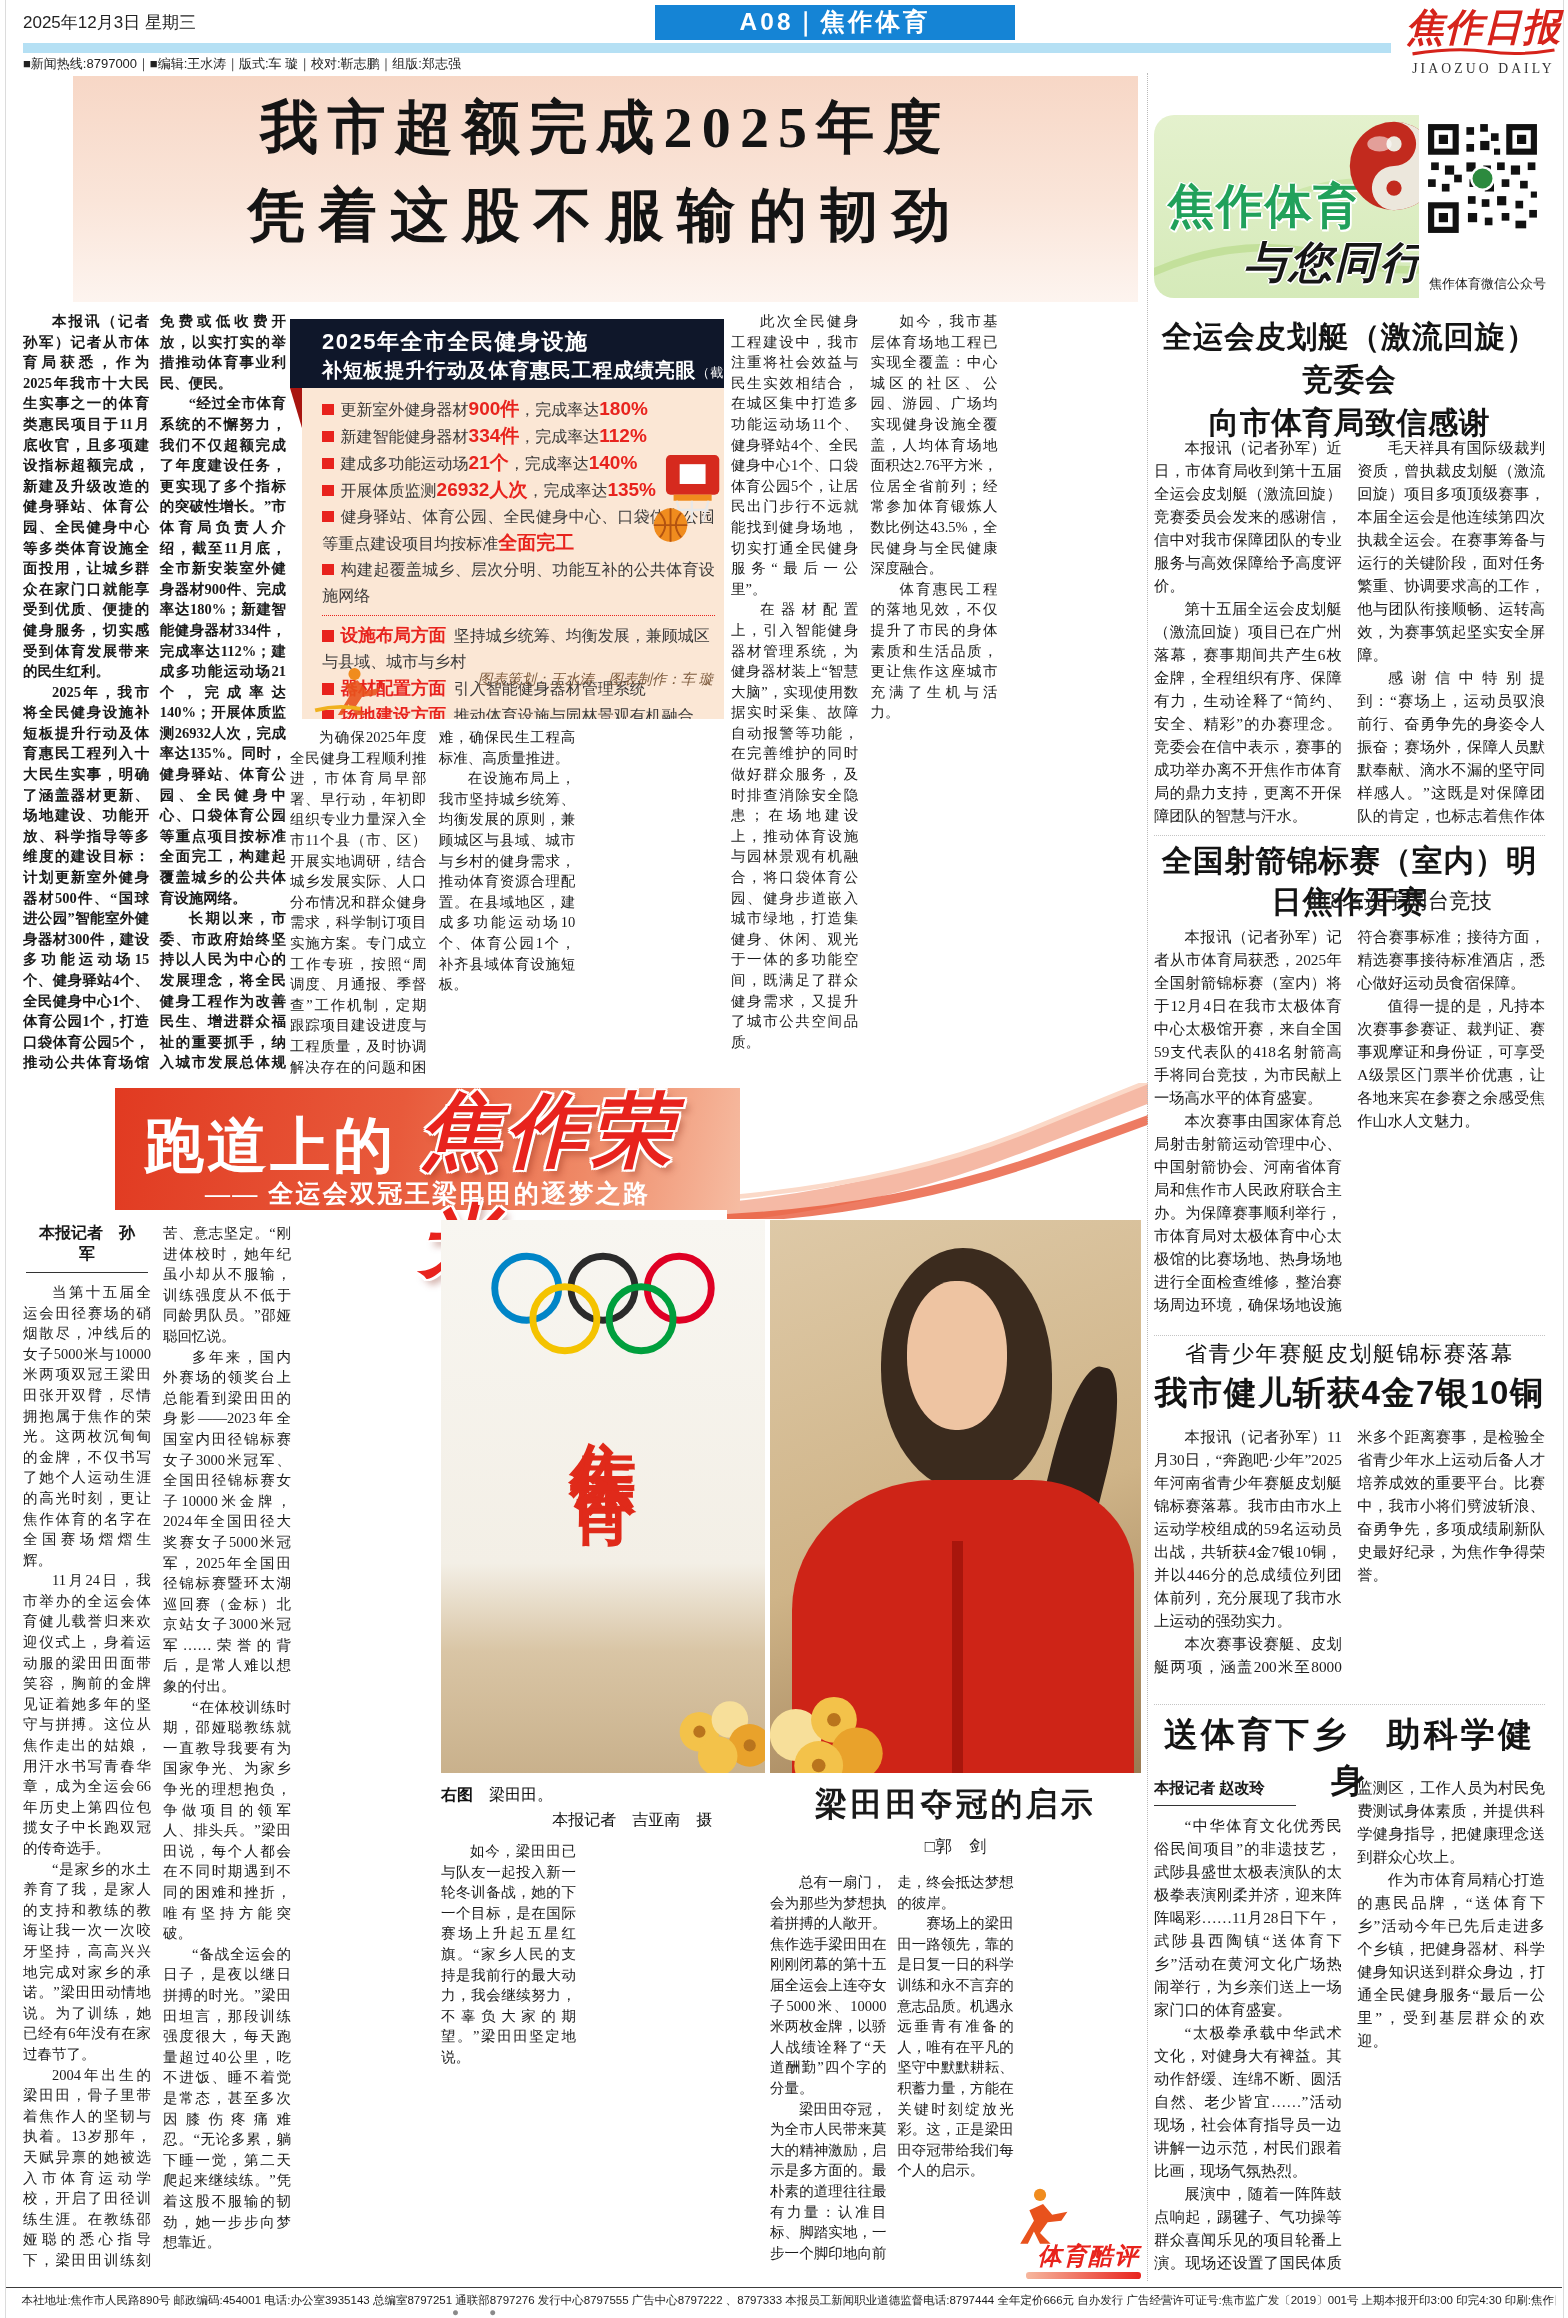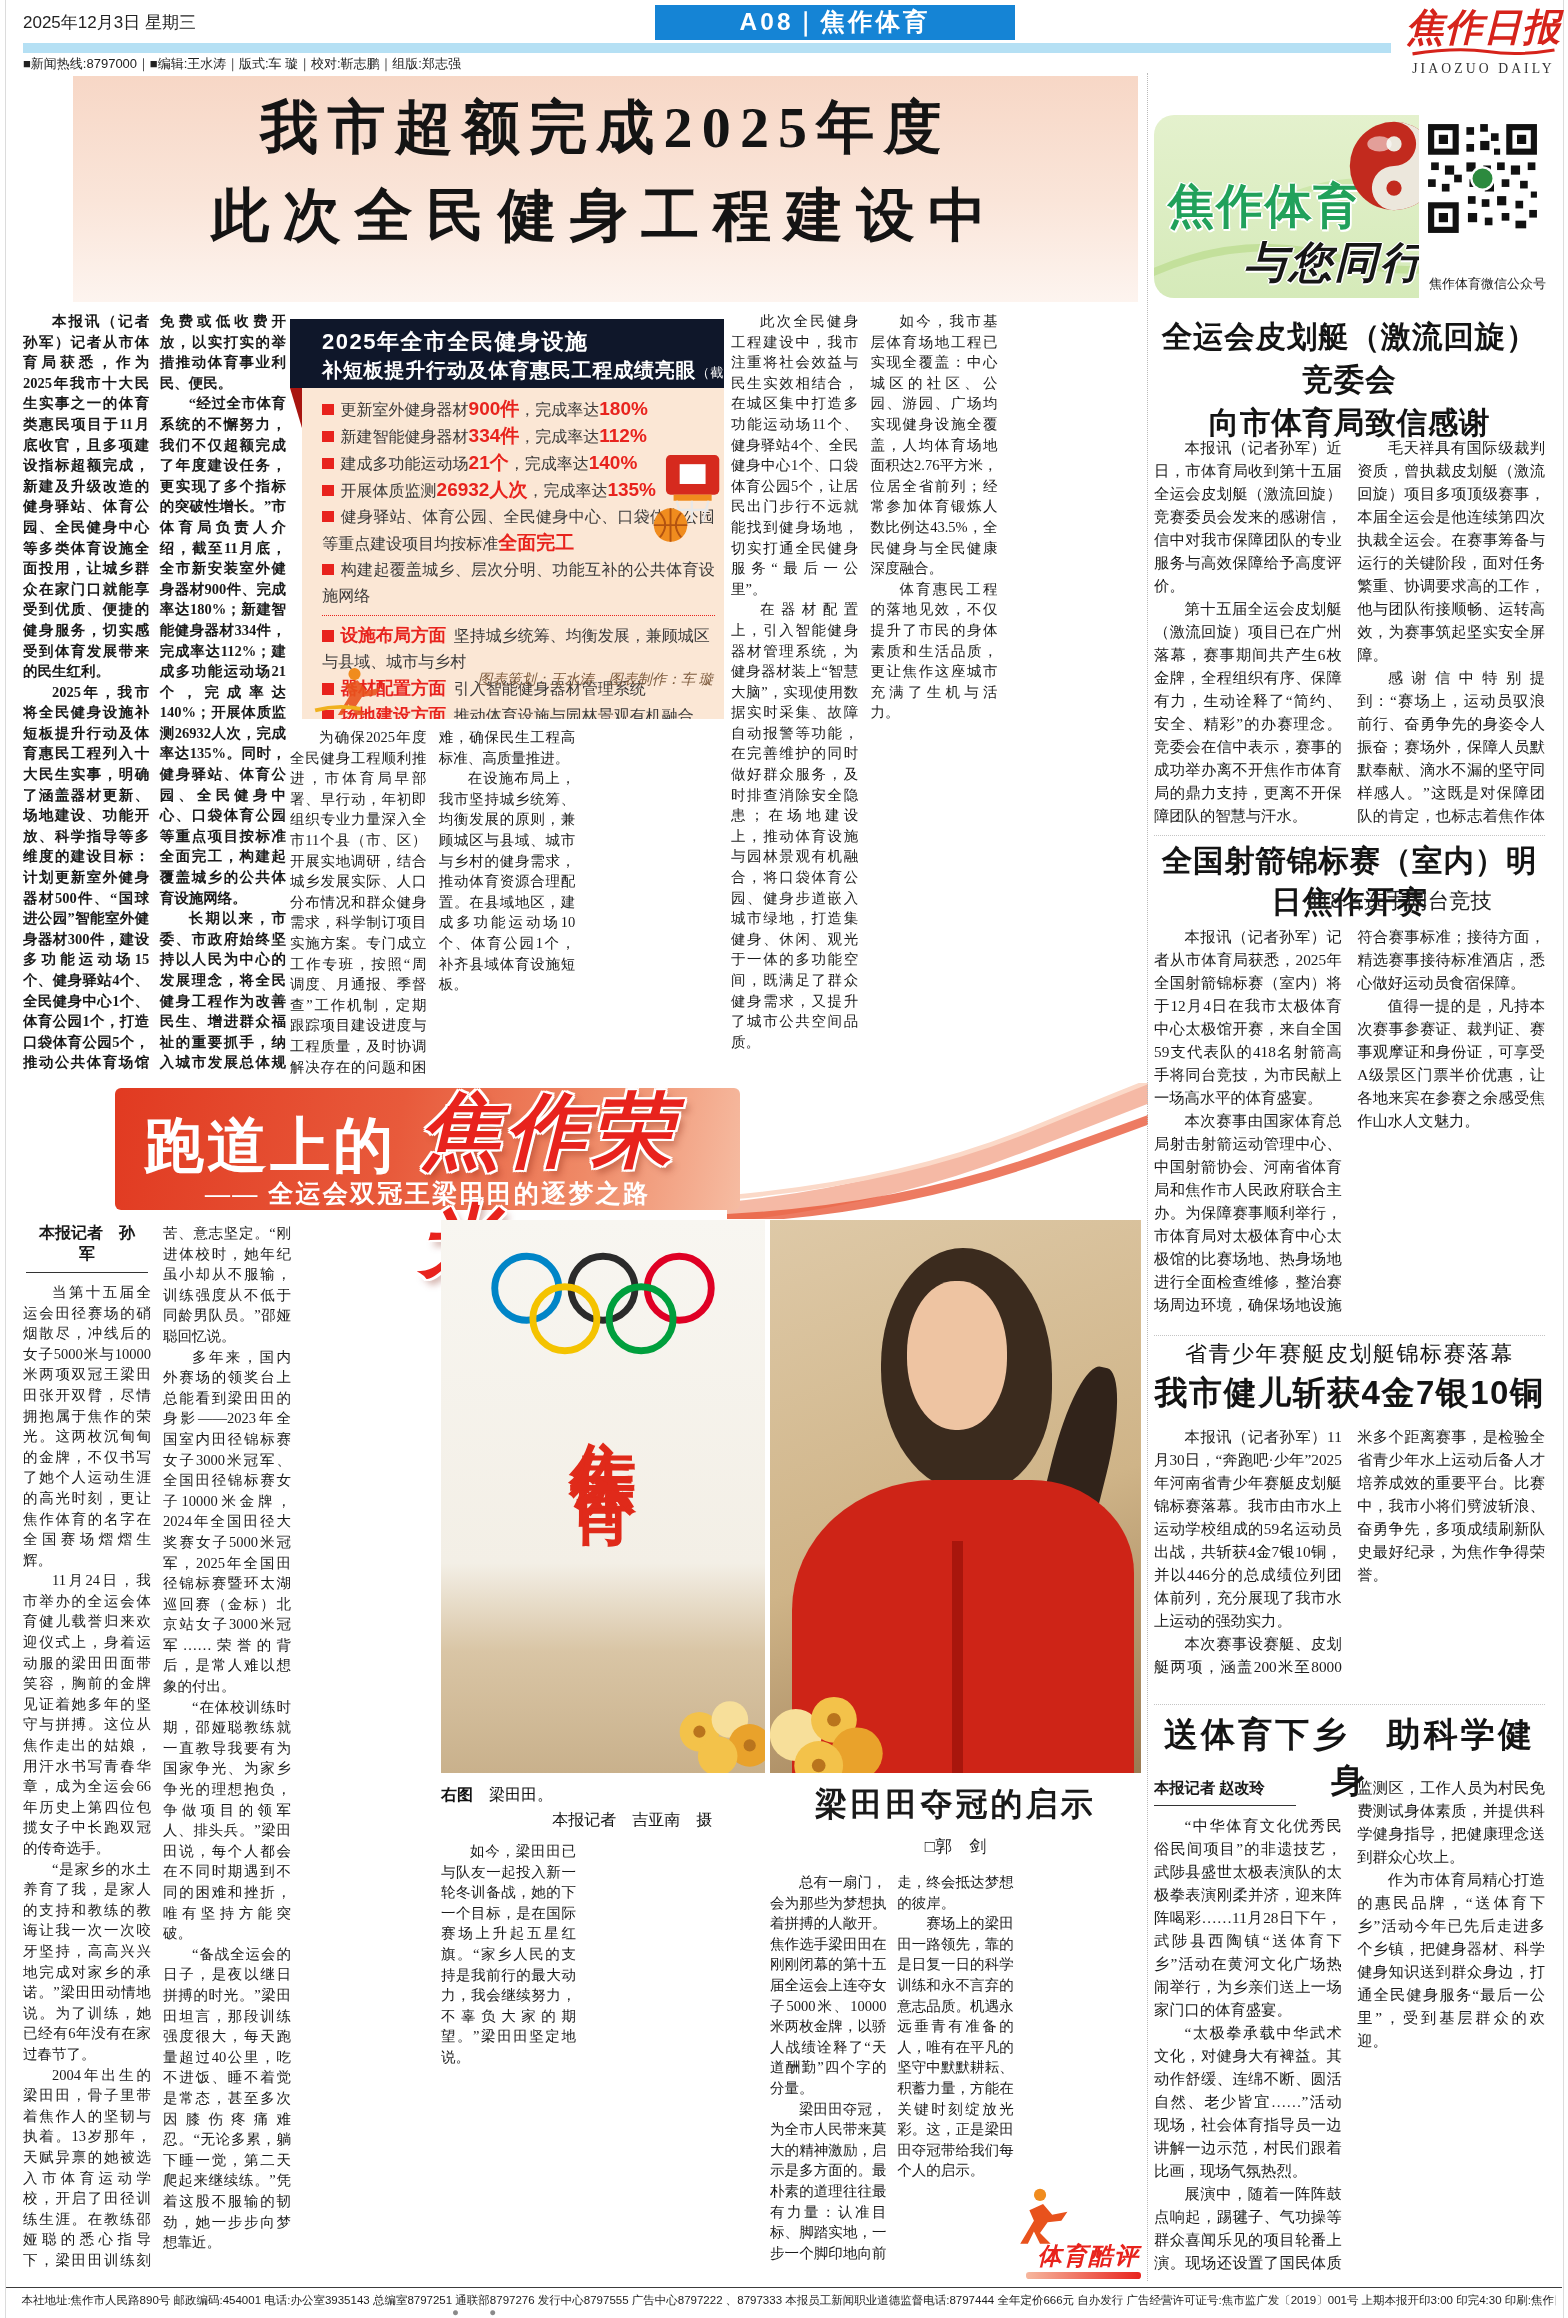--- a/index.html
+++ b/index.html
@@ -51,21 +51,21 @@
   .ig-num{color:#e8231d;font-weight:bold;font-size:19px;font-style:normal;}
   .ig-divider{border-top:1.5px dotted #e8231d;margin:6.1px 0 6.1px 0;}
   .ig-aspect{font-size:16px;line-height:26px;color:#3a3a3a;}
   .ig-alabel{color:#e8231d;font-weight:bold;font-size:17.6px;margin-right:7.6px;}
   .ig-credits{position:absolute;right:10.7px;bottom:30.5px;font-size:14.5px;color:#7c5a3c;font-style:italic;
               font-family:"Liberation Serif",serif;}
   .ig-hoop{position:absolute;right:-3.1px;top:64px;}
   .ig-runner{position:absolute;left:4.6px;bottom:1.5px;}
 
   
-  .banner{left:115px;top:1088px;width:625px;height:122px;border-radius:6px;
+  .banner{left:115px;top:1088px;width:625px;height:122px;border-radius:0;
           background:linear-gradient(100deg,#e13a21 0%,#e85a3b 45%,#ef8a67 75%,#f6bca2 100%);}
   .banner-prefix{position:absolute;left:29px;top:18.3px;font-size:60px;font-weight:bold;color:#fff;
                  font-family:"Liberation Sans",sans-serif;letter-spacing:3.1px;}
   .banner-script{position:absolute;left:305px;top:-10.7px;font-size:81px;font-weight:bold;font-style:italic;
                  color:#e8231d;letter-spacing:4.6px;
                  text-shadow:2.3px 0 0 #fff,-2.3px 0 0 #fff,0 2.3px 0 #fff,0 -2.3px 0 #fff,
                              2.3px 2.3px 0 #fff,-2.3px -2.3px 0 #fff,2.3px -2.3px 0 #fff,-2.3px 2.3px 0 #fff,4.6px 6.1px 7.6px rgba(120,20,0,.35);}
   .banner-sub{position:absolute;left:90px;top:89px;font-size:25px;font-weight:bold;color:#fff;letter-spacing:2.3px;}
   .banner-swoosh{left:727px;top:1083px;width:421px;height:136px;}
 
@@ -155,21 +155,21 @@
     <div class="mh-cn">焦作日报</div>
     <svg class="mh-swoosh" viewBox="0 0 190 12">
       <path d="M2,9 Q60,0 100,6 T188,4" stroke="#d6231b" stroke-width="4" fill="none"></path>
     </svg>
     <div class="mh-en">JIAOZUO DAILY</div>
   </div>
   <div class="abs info-line">■新闻热线:8797000｜■编辑:王水涛｜版式:车 璇｜校对:靳志鹏｜组版:郑志强</div>
 
   <div class="abs lead-bg"></div>
   <div class="abs lead-h lead-h1">我市超额完成2025年度</div>
-  <div class="abs lead-h lead-h2">此次全民健身工程建设中</div>
+  <div class="abs lead-h lead-h2">凭着这股不服输的韧劲</div>
 
   <div class="abs lead-col12 body-text">
       <p class="para">本报讯（记者孙军）记者从市体育局获悉，作为2025年我市十大民生实事之一的体育类惠民项目于11月底收官，且多项建设指标超额完成，新建及升级改造的健身驿站、体育公园、全民健身中心等多类体育设施全面投用，让城乡群众在家门口就能享受到优质、便捷的健身服务，切实感受到体育发展带来的民生红利。</p>
       <p class="para">2025年，我市将全民健身设施补短板提升行动及体育惠民工程列入十大民生实事，明确了涵盖器材更新、场地建设、功能开放、科学指导等多维度的建设目标：计划更新室外健身器材500件、“国球进公园”智能室外健身器材300件，建设多功能运动场15个、健身驿站4个、全民健身中心1个、体育公园1个，打造口袋体育公园5个，推动公共体育场馆免费或低收费开放，以实打实的举措推动体育事业利民、便民。</p>
       <p class="para">“经过全市体育系统的不懈努力，我们不仅超额完成了年度建设任务，更实现了多个指标的突破性增长。”市体育局负责人介绍，截至11月底，全市新安装室外健身器材900件、完成率达180%；新建智能健身器材334件，完成率达112%；建成多功能运动场21个，完成率达140%；开展体质监测26932人次，完成率达135%。同时，健身驿站、体育公园、全民健身中心、口袋体育公园等重点项目按标准全面完工，构建起覆盖城乡的公共体育设施网络。</p>
       <p class="para">长期以来，市委、市政府始终坚持以人民为中心的发展理念，将全民健身工程作为改善民生、增进群众福祉的重要抓手，纳入城市发展总体规划积极推进。近年来，市体育局持续实施全民健身设施补短板提升工程之一。</p>
     </div>
 
   <div class="abs ig">
     <div class="ig-title">

